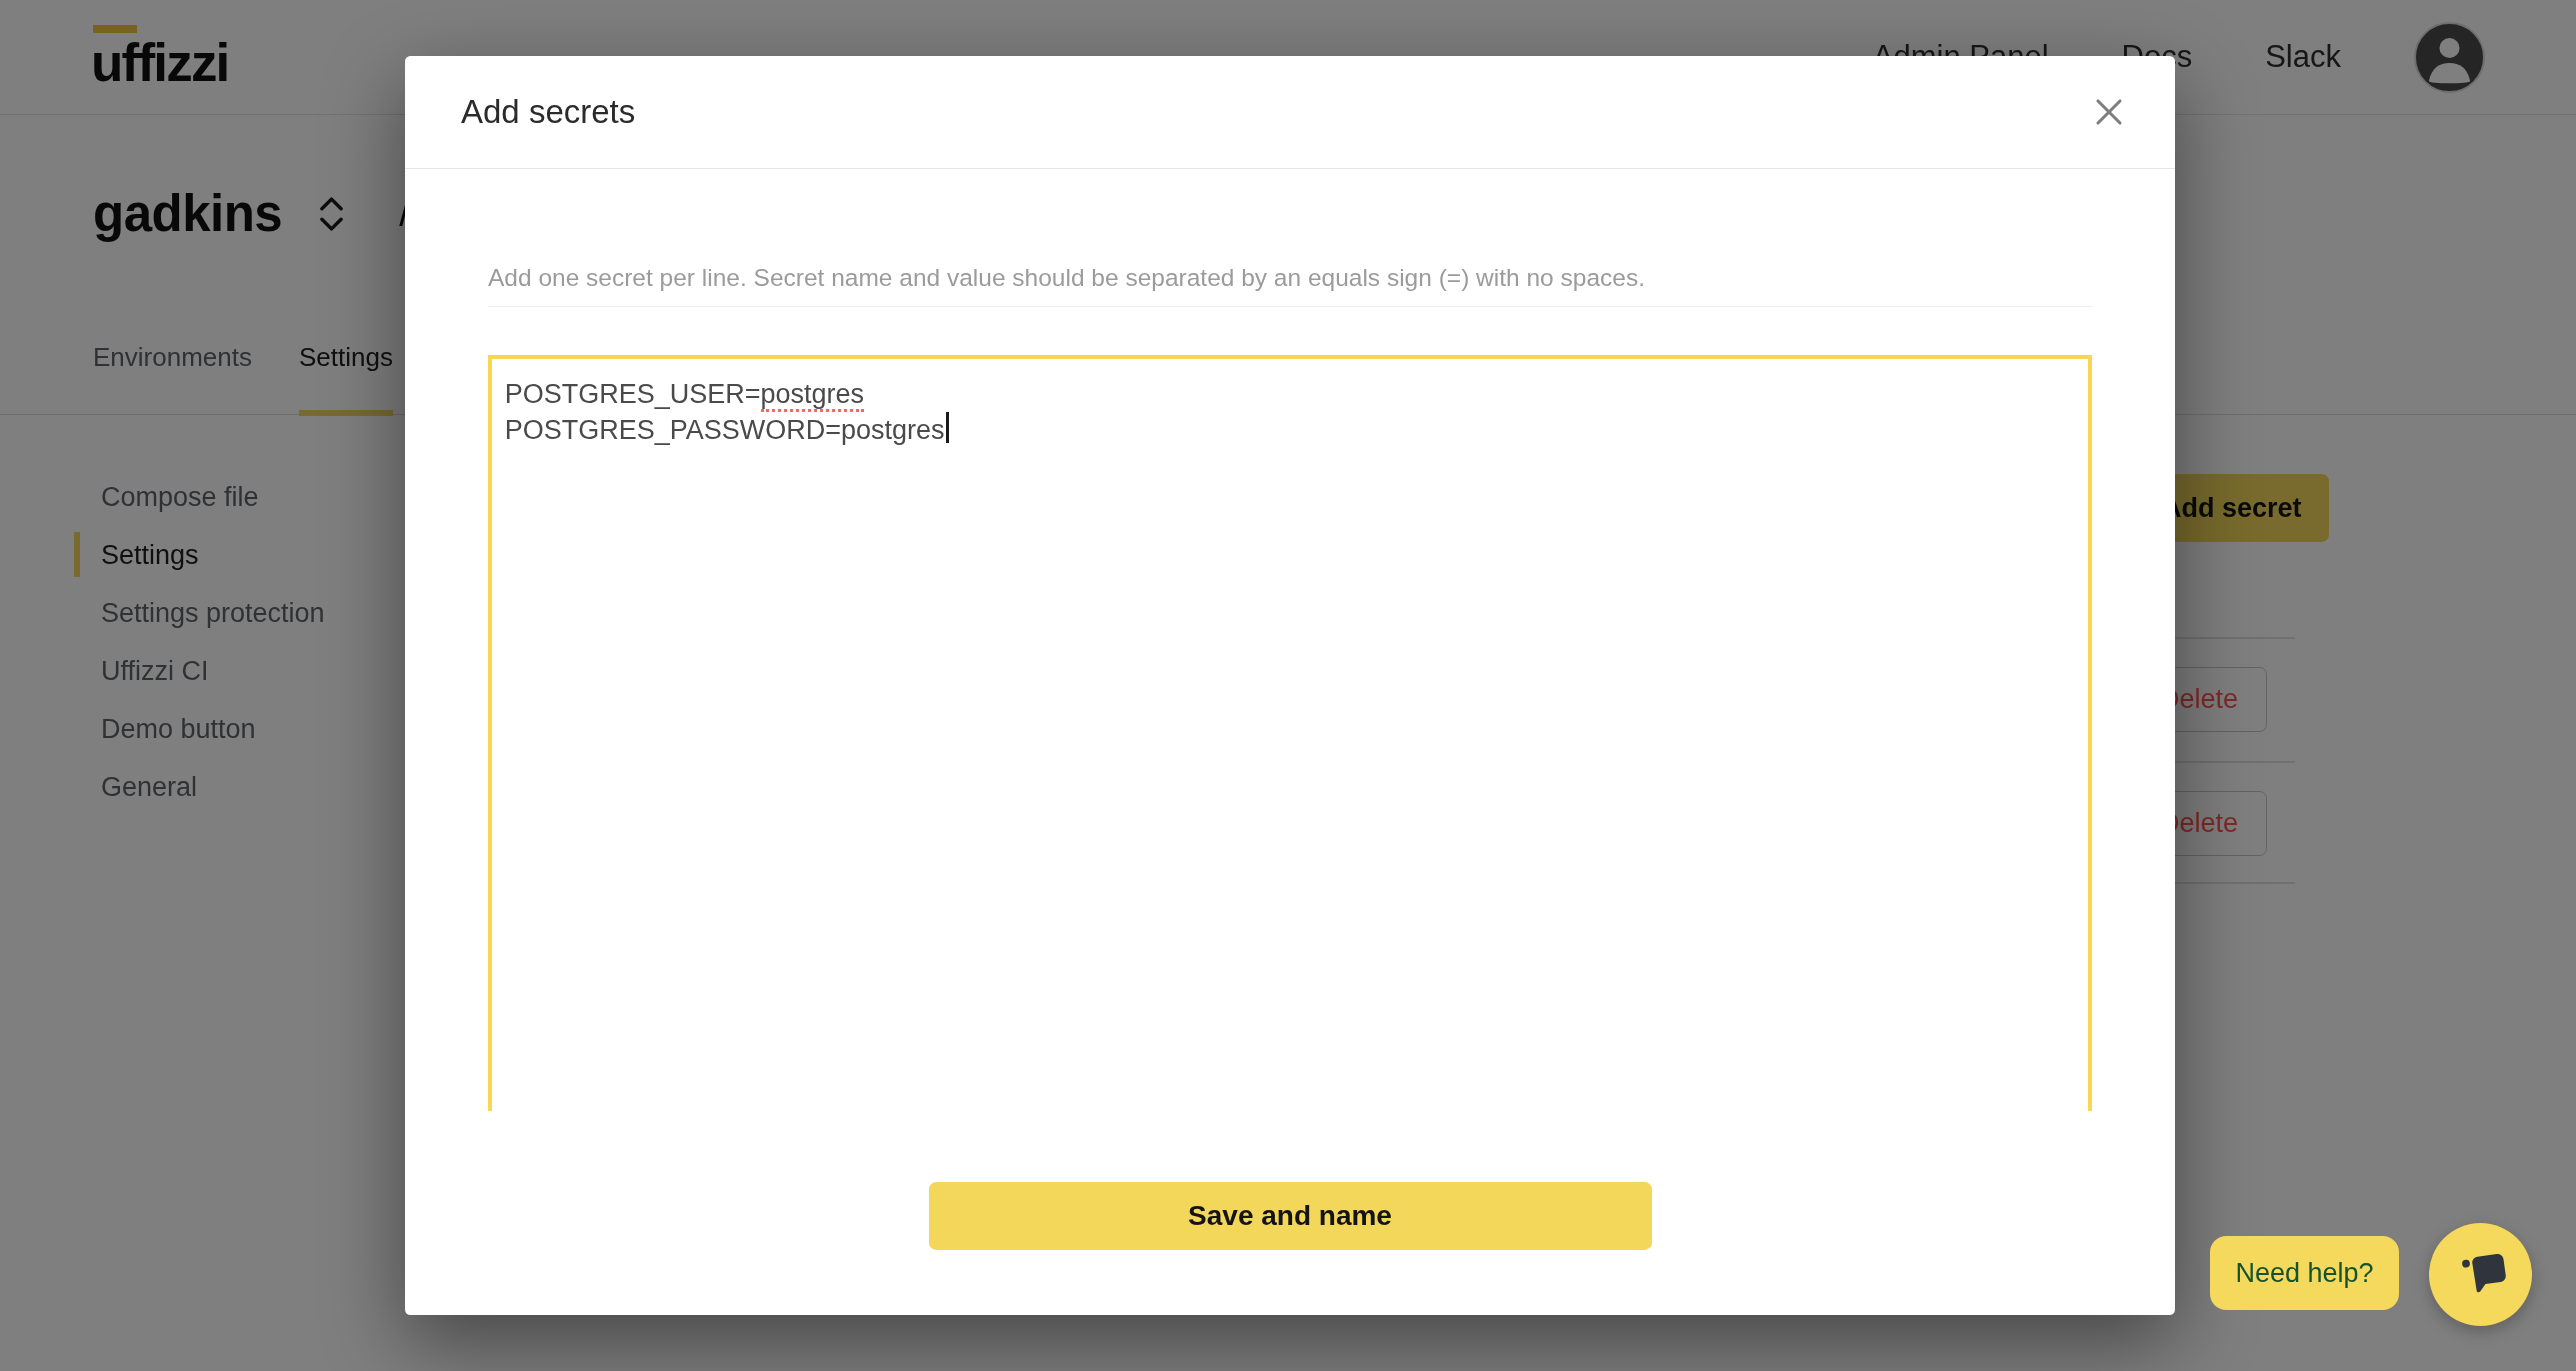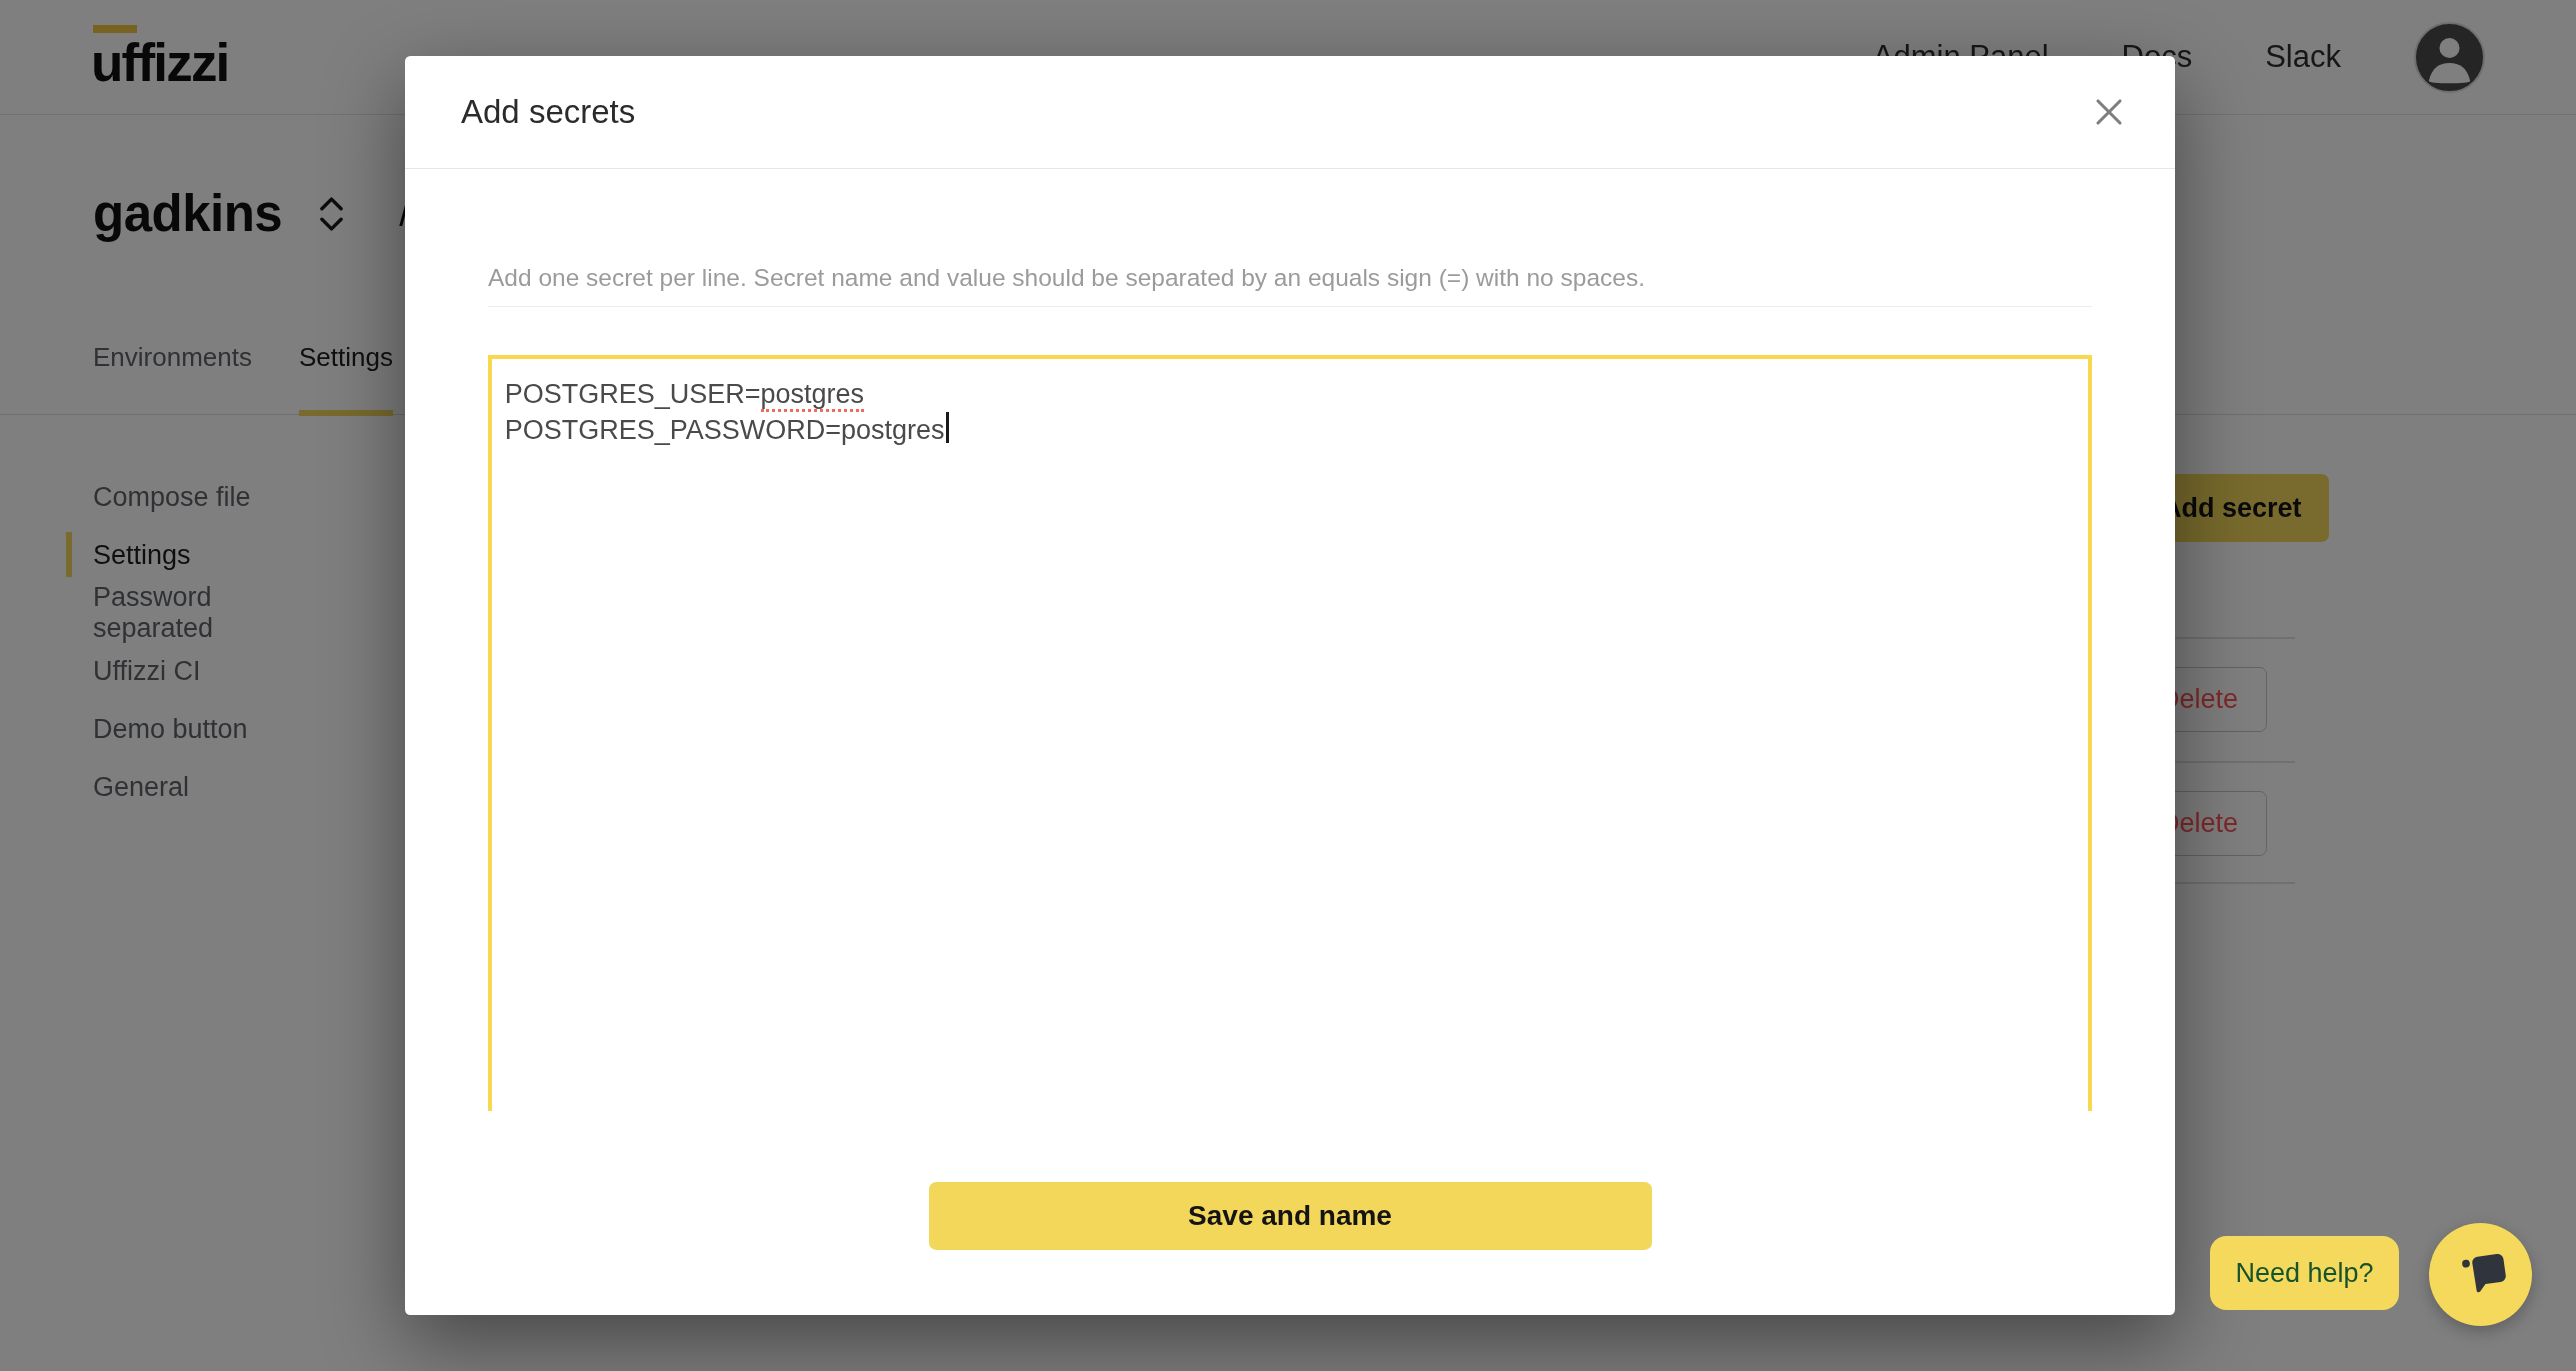--- a/index.html
+++ b/index.html
@@ -28,21 +28,21 @@
   }
   .project-row{display:flex;align-items:center;padding:67px 0 0 93px;gap:34px;}
   .project-name{font-size:51px;font-weight:700;color:#111;letter-spacing:-0.5px;}
   .selector-icon{width:31px;height:42px;cursor:pointer;}
   .breadcrumb-sep{font-size:38px;font-weight:300;color:#111;margin-left:18px;}
   .tabs{position:absolute;left:93px;bottom:0;display:flex;gap:47px;}
   .tab{font-size:26px;color:#5f6368;padding-bottom:41px;cursor:pointer;position:relative;}
   .tab.active{color:#212121;}
   .tab.active::after{content:"";position:absolute;left:0;right:0;bottom:-1.8px;height:6.3px;background:#F3D75B;}
   
-  .sidebar{position:absolute;top:416px;left:0;width:333px;}
+  .sidebar{position:absolute;top:416px;left:8px;width:333px;}
   .sidebar ul{list-style:none;margin:0;padding:52px 0 0 0;}
   .sidebar li{height:58px;display:flex;align-items:center;padding-left:93px;
     font-size:27px;color:#5f6368;cursor:pointer;position:relative;}
   .sidebar li.active{color:#1f1f1f;}
   .sidebar li.active::before{content:"";position:absolute;left:66px;top:6.3px;
     width:6.3px;height:45px;background:#F3D75B;}
   
   .add-secret-btn{position:absolute;top:474px;left:2135px;height:68px;
     background:#F3D75B;border:none;border-radius:7.3px;padding:0 27px;
     font-size:27px;font-weight:600;color:#151515;font-family:inherit;cursor:pointer;}
@@ -117,21 +117,21 @@
   <div class="tabs">
     <div class="tab">Environments</div>
     <div class="tab active">Settings</div>
   </div>
 </header>
 
 <aside class="sidebar">
   <ul>
     <li>Compose file</li>
     <li class="active">Settings</li>
-    <li>Password separated</li>
+    <li>Settings protection</li>
     <li>Uffizzi CI</li>
     <li>Demo button</li>
     <li>General</li>
   </ul>
 </aside>
 
 <button class="add-secret-btn">Add secret</button>
 <div class="row-line line-1"></div>
 <button class="delete-btn delete-1">Delete</button>
 <div class="row-line line-2"></div>

